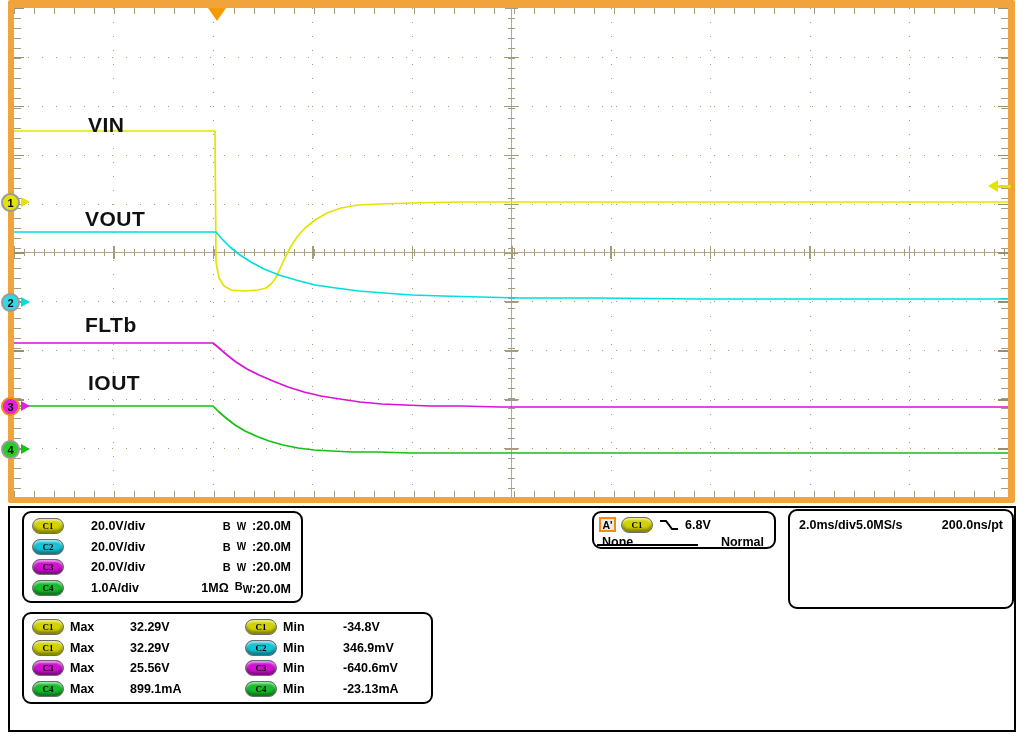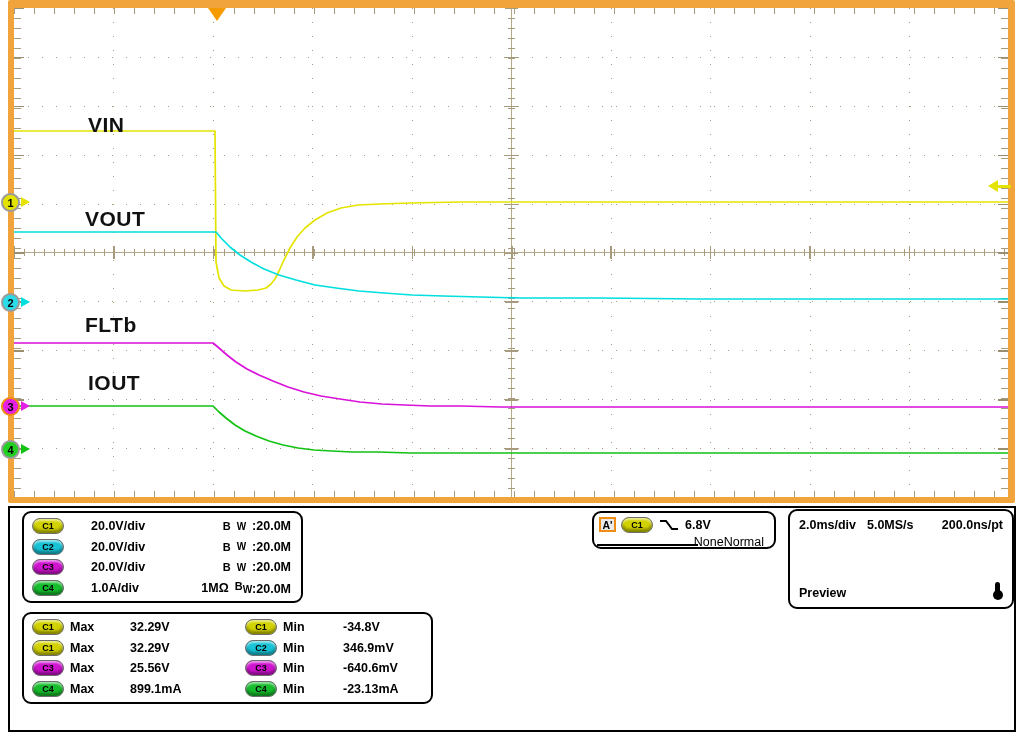--- a/index.html
+++ b/index.html
@@ -50,31 +50,31 @@
   
   .bottom-box{position:absolute;left:8px;top:506px;width:1004px;height:222px;border:2px solid #000;background:#fff;}
   .panel{position:absolute;border:2px solid #000;border-radius:9px;background:#fff;box-sizing:border-box;}
   .p-channels{left:12px;top:3px;width:281px;height:92px;padding:3px 0;display:flex;flex-direction:column;justify-content:space-between;}
   .ch-row{display:flex;align-items:center;height:21px;padding:0 10px 0 8px;font-size:12.5px;font-weight:bold;color:#000;}
   .ch-scale{margin-left:27px;}
   .ch-right{margin-left:auto;display:flex;align-items:center;gap:6px;}
   .bw-b{font-size:11px;vertical-align:3px;}
   .bw-w{font-size:10px;}
 
-  .badge{width:30px;height:14px;border-radius:8px;border:1px solid #6e6e6e;box-sizing:content-box;display:flex;align-items:center;justify-content:center;font-size:9px;font-weight:bold;color:#000;box-shadow:inset 0 -3px 3px rgba(0,0,0,.38),inset 0 2px 2px rgba(255,255,255,.55);flex:0 0 auto;}
+  .badge{width:30px;height:14px;border-radius:8px;border:1px solid #6e6e6e;box-sizing:content-box;display:flex;align-items:center;justify-content:center;font-size:9px;font-weight:bold;color:#000;box-shadow:inset 0 -3px 3px rgba(0,0,0,.38),inset 0 2px 2px rgba(255,255,255,.55);flex:0 0 auto;font-family:Liberation Serif, serif;}
 
   .p-trigger{left:582px;top:3px;width:184px;height:38px;}
   .trig-row1{display:flex;align-items:center;height:19px;padding:2px 6px 0 5px;gap:5px;font-size:12.5px;font-weight:bold;}
   .a-box{width:17px;height:15px;border:2px solid #ef8c12;background:#e9e9e9;display:flex;align-items:center;justify-content:center;font-size:10.5px;font-weight:bold;box-sizing:border-box;}
-  .trig-row2{display:flex;align-items:center;justify-content:flex-end;height:15px;padding:0 10px 0 8px;font-size:12.5px;font-weight:normal;}
+  .trig-row2{display:flex;align-items:center;justify-content:space-between;height:15px;padding:0 10px 0 8px;font-size:12.5px;font-weight:bold;}
   .trig-underline{position:absolute;left:3px;bottom:1px;width:101px;height:2px;background:#000;}
 
   .p-timing{left:778px;top:1px;width:226px;height:100px;padding:4px 0;display:flex;flex-direction:column;justify-content:space-between;}
   .tm-row{display:flex;align-items:center;height:20px;padding:0 9px;font-size:12.5px;font-weight:bold;color:#000;}
-  .tm-left{display:flex;gap:11px;}
+  .tm-left{display:flex;gap:0;}
   .tm-right{margin-left:auto;display:flex;align-items:center;}
   .thermo{width:5px;height:10px;background:#000;border-radius:2.5px 2.5px 0 0;position:relative;margin:-6px 3px 6px 0;}
   .thermo::after{content:"";position:absolute;left:-2.5px;top:8px;width:10px;height:10px;border-radius:50%;background:#000;}
 
   .p-meas{left:12px;top:104px;width:411px;height:92px;padding:3px 0;display:flex;flex-direction:column;justify-content:space-between;}
   .ms-row{display:grid;grid-template-columns:38px 60px 115px 38px 60px auto;align-items:center;height:21px;padding:0 0 0 8px;font-size:12.5px;font-weight:bold;color:#000;}
 </style>
 </head>
 <body>
 
@@ -194,26 +194,20 @@
   </div>
 
   <div class="panel p-timing">
     <div class="tm-row">
       <span class="tm-left">
         <span>2.0ms/div</span>
         <span>5.0MS/s</span>
       </span>
       <span class="tm-right">200.0ns/pt</span>
     </div>
-    <div class="tm-row">
-      <span>Preview</span>
-      <span class="tm-right">
-          <span class="thermo"></span>
-        </span>
-    </div>
   </div>
 
   <div class="panel p-meas">
     <div class="ms-row">
       <div class="badge" style="background: rgb(210, 210, 0);">C1</div>
       <span>Max</span>
       <span>32.29V</span>
       <div class="badge" style="background: rgb(210, 210, 0);">C1</div>
       <span>Min</span>
       <span>-34.8V</span>

